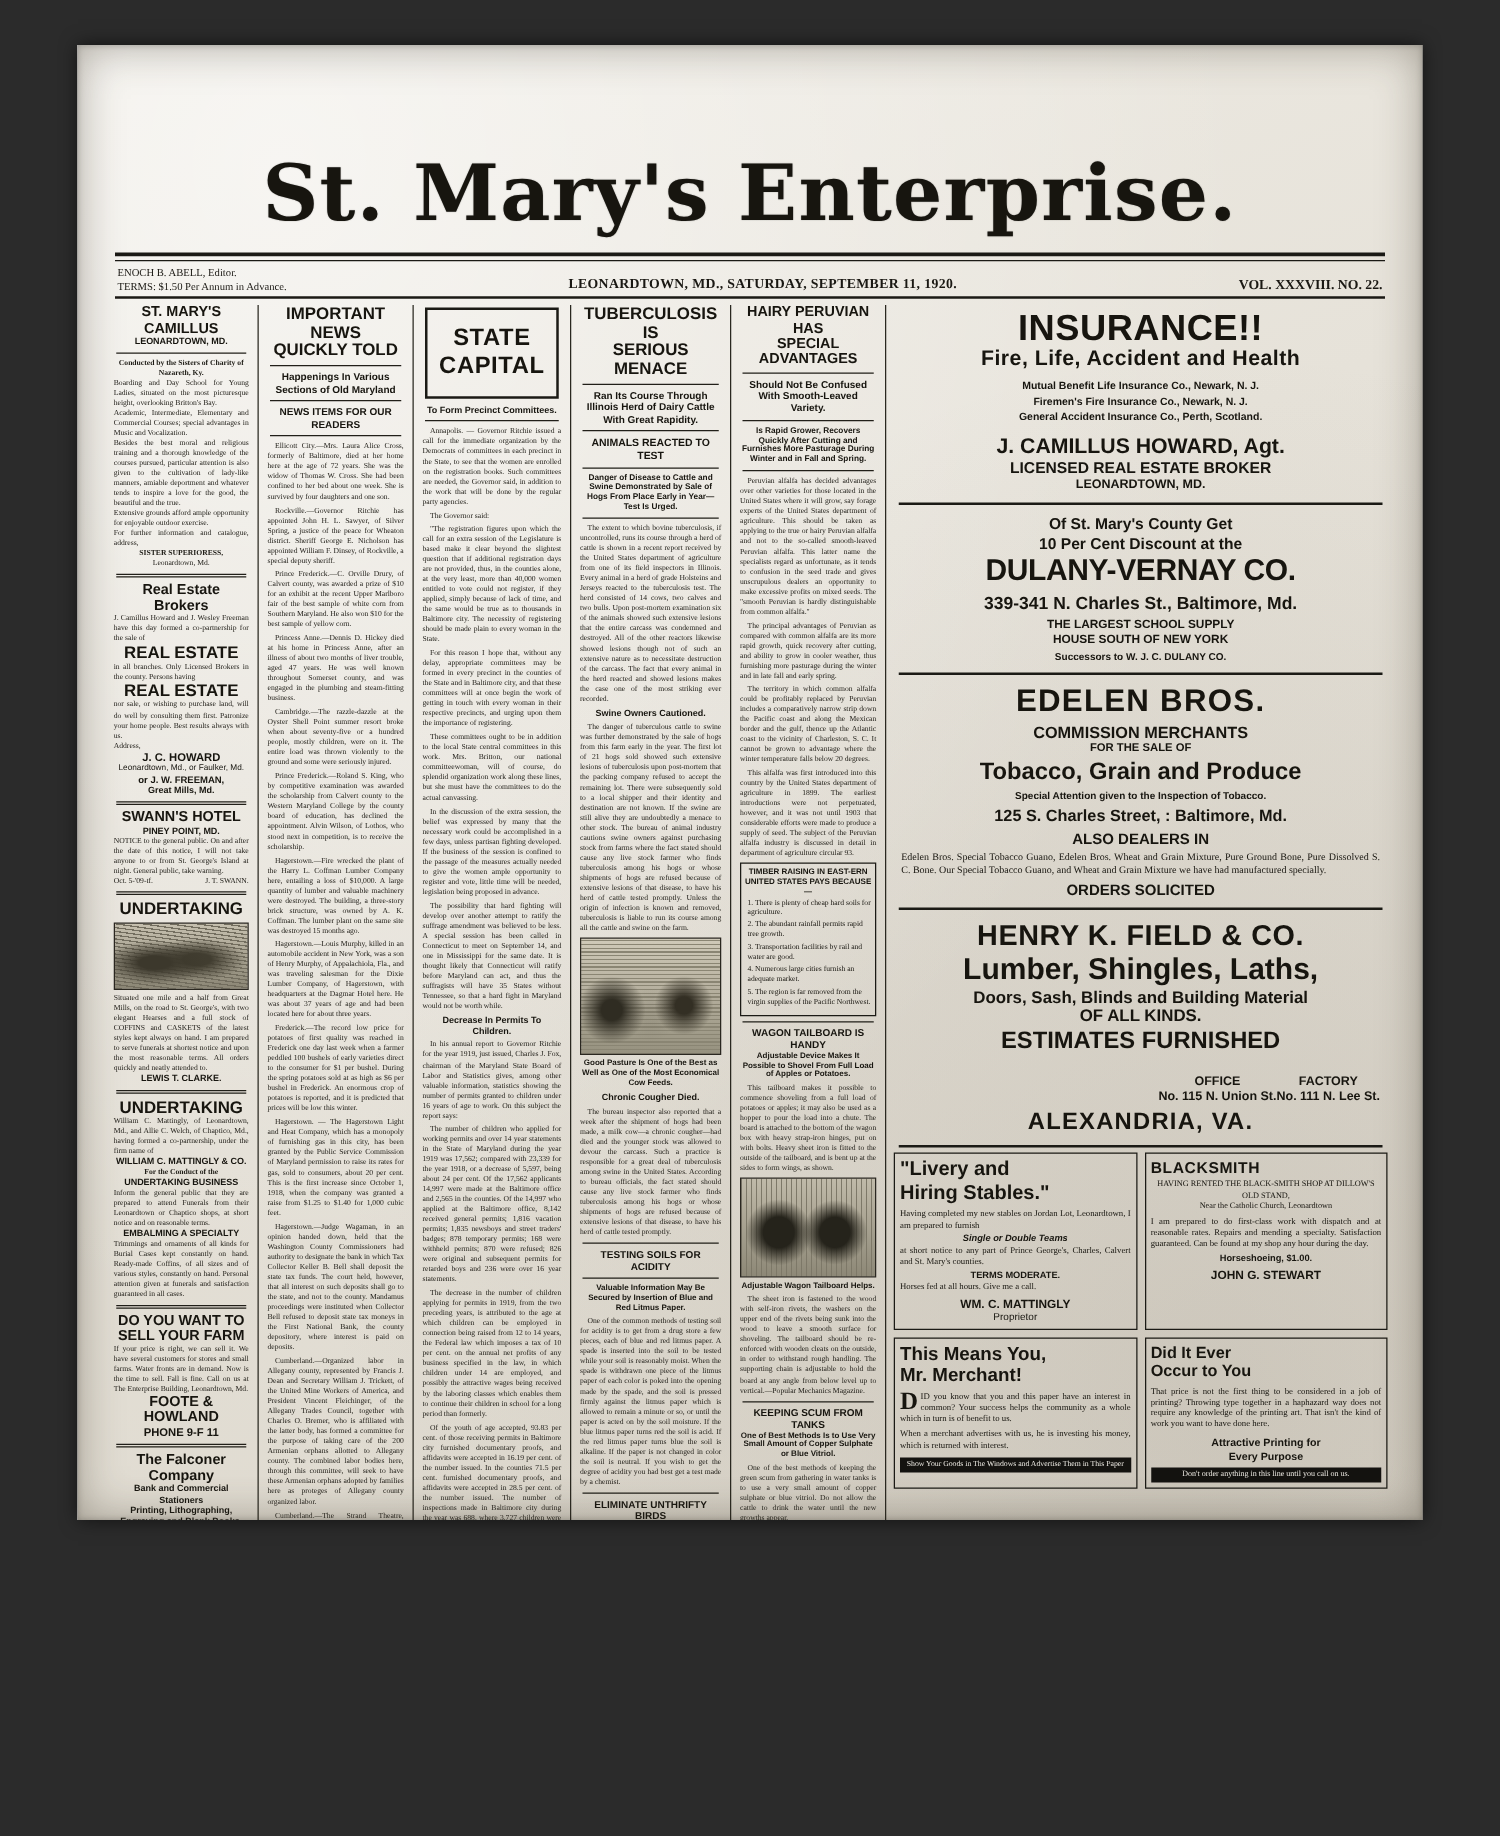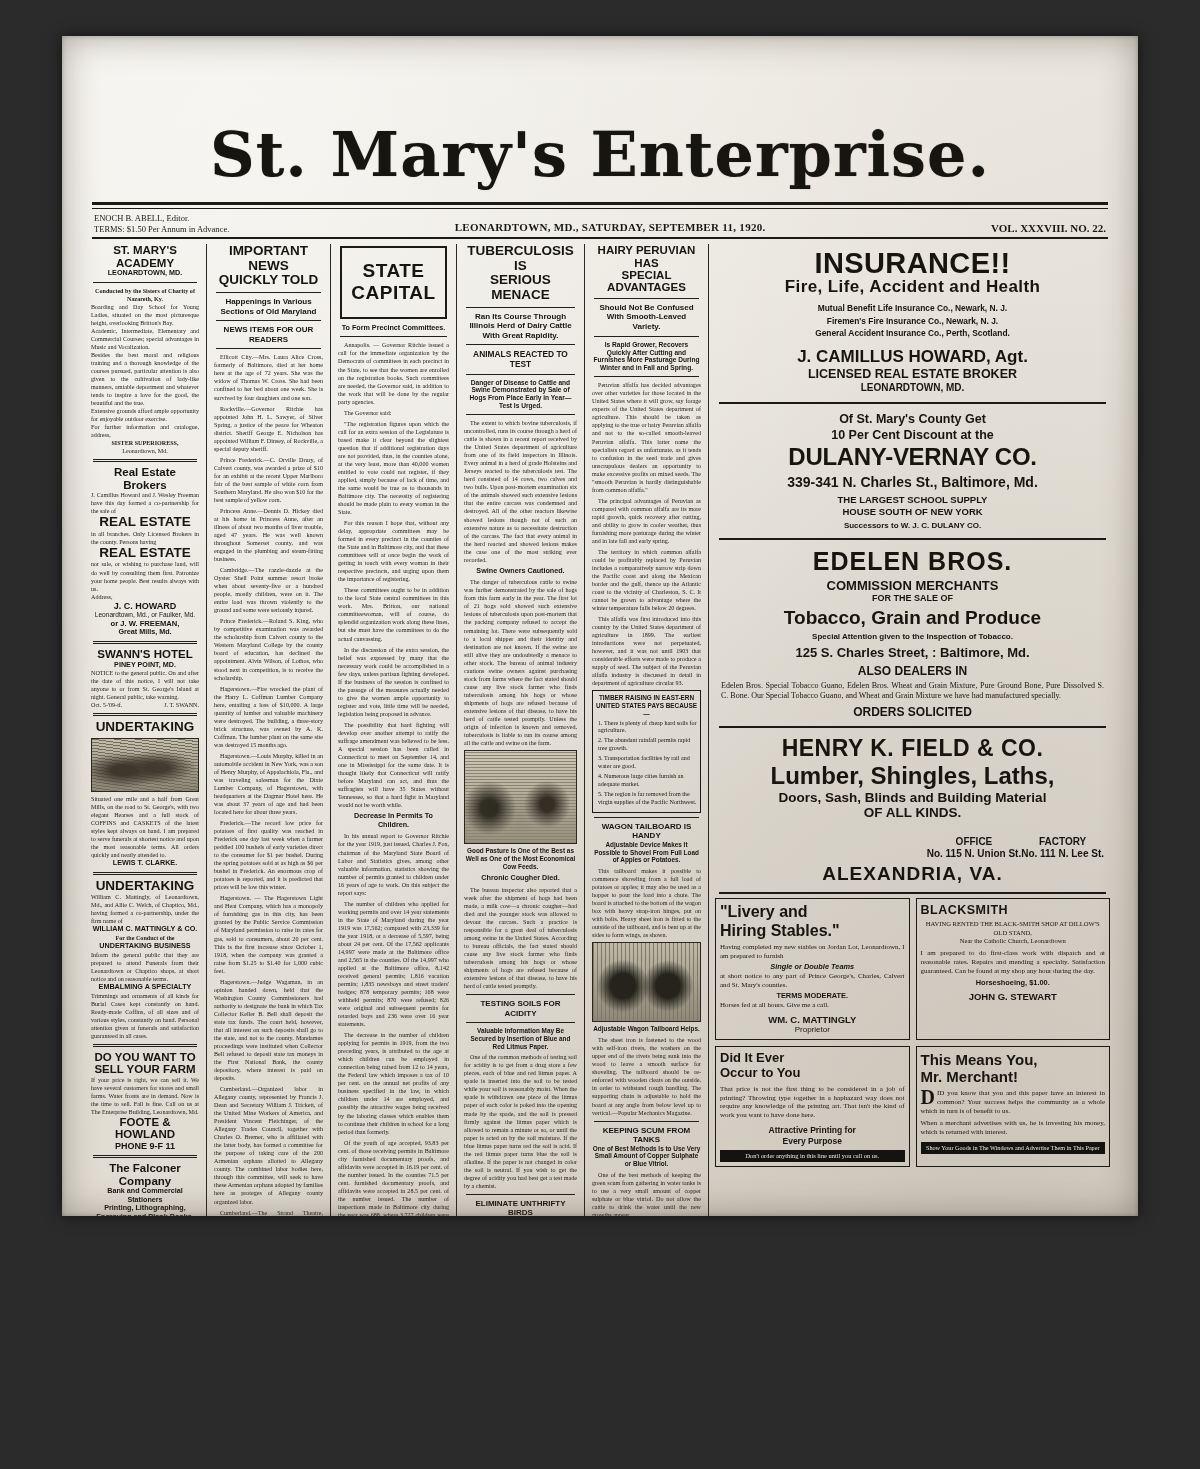--- a/index.html
+++ b/index.html
@@ -174,21 +174,21 @@
         <div>TERMS: $1.50 Per Annum in Advance.</div>
       </div>
       <div class="center">LEONARDTOWN, MD., SATURDAY, SEPTEMBER 11, 1920.</div>
       <div class="right">VOL. XXXVIII. NO. 22.</div>
     </div>
     <div class="rule-under"></div>
 
     <div class="cols">
 
       <div class="col c1">
-        <div class="hdr hdr-md">ST. MARY'S ACADEMY</div>
+        <div class="hdr hdr-md">ST. MARY'S CAMILLUS</div>
         <div class="small-cap">LEONARDTOWN, MD.</div>
         <div class="dline"></div>
         <div class="bodytxt ctr" style="text-align:center;font-weight:bold;">Conducted by the Sisters of Charity of Nazareth, Ky.</div>
         <div class="bodytxt" style="white-space:pre-line;">Boarding and Day School for Young Ladies, situated on the most picturesque height, overlooking Britton's Bay.
 Academic, Intermediate, Elementary and Commercial Courses; special advantages in Music and Vocalization.
 Besides the best moral and religious training and a thorough knowledge of the courses pursued, particular attention is also given to the cultivation of lady-like manners, amiable deportment and whatever tends to inspire a love for the good, the beautiful and the true.
 Extensive grounds afford ample opportunity for enjoyable outdoor exercise.
 For further information and catalogue, address,</div>
         <div class="bodytxt ctr" style="font-weight:bold;text-indent:0;">SISTER SUPERIORESS,</div>
         <div class="bodytxt ctr" style="text-indent:0;">Leonardtown, Md.</div>
@@ -424,20 +424,21 @@
           <div class="tiny" style="text-align:justify;font-size:8px;margin-top:2px;">Edelen Bros. Special Tobacco Guano, Edelen Bros. Wheat and Grain Mixture, Pure Ground Bone, Pure Dissolved S. C. Bone. Our Special Tobacco Guano, and Wheat and Grain Mixture we have had manufactured specially.</div>
           <div class="small-cap" style="font-size:12px;margin-top:4px;">ORDERS SOLICITED</div>
         </div>
         <div class="ad-rule"></div>
 
         <div class="ad">
           <div class="field">HENRY K. FIELD &amp; CO.</div>
           <div class="lumber">Lumber, Shingles, Laths,</div>
           <div class="edelen2" style="font-size:13.5px;">Doors, Sash, Blinds and Building Material</div>
           <div class="edelen2" style="font-size:13.5px;">OF ALL KINDS.</div>
+          <div class="lumber" style="font-size:19px;margin-top:2px;">ESTIMATES FURNISHED</div>
           <div style="display:flex;justify-content:flex-end;margin-top:16px;">
             <div>
               <div class="small-cap" style="font-size:10px;">OFFICE</div>
               <div class="small-cap" style="font-size:10px;">No. 115 N. Union St.</div>
             </div>
             <div>
               <div class="small-cap" style="font-size:10px;">FACTORY</div>
               <div class="small-cap" style="font-size:10px;">No. 111 N. Lee St.</div>
             </div>
           </div>
@@ -462,36 +463,36 @@
             <div class="tiny" style="font-size:6.6px;text-align:center;margin-top:3px;">HAVING RENTED THE BLACK-SMITH SHOP AT DILLOW'S OLD STAND,</div>
             <div class="tiny" style="font-size:6.6px;text-align:center;">Near the Catholic Church, Leonardtown</div>
             <div class="tiny" style="font-size:7px;text-align:justify;margin-top:3px;">I am prepared to do first-class work with dispatch and at reasonable rates. Repairs and mending a specialty. Satisfaction guaranteed. Can be found at my shop any hour during the day.</div>
             <div class="small-cap" style="font-size:7.4px;margin-top:3px;">Horseshoeing, $1.00.</div>
             <div class="small-cap" style="font-size:9.5px;margin-top:4px;">JOHN G. STEWART</div>
           </div>
         </div>
 
         <div class="two-up" style="margin-top:6px;">
           <div>
-            <div class="livery" style="font-size:13px;">Did It Ever</div>
-            <div class="livery" style="font-size:13px;">Occur to You</div>
-            <div class="tiny" style="font-size:7px;text-align:justify;margin-top:4px;">That price is not the first thing to be considered in a job of printing? Throwing type together in a haphazard way does not require any knowledge of the printing art. That isn't the kind of work you want to have done here.</div>
-            <div class="small-cap" style="font-size:8.5px;margin-top:5px;">Attractive Printing for</div>
-            <div class="small-cap" style="font-size:8.5px;">Every Purpose</div>
-            <div class="tiny blk" style="font-size:6.4px;text-align:center;padding:2px;margin-top:4px;">Don't order anything in this line until you call on us.</div>
-          </div>
-          <div>
             <div class="meanyou">This Means You,</div>
             <div class="meanyou">Mr. Merchant!</div>
             <div class="tiny" style="font-size:7px;text-align:justify;margin-top:4px;">
               <span class="dropcap">D</span><span>ID you know that you and this paper have an interest in common? Your success helps the community as a whole which in turn is of benefit to us.</span>
             </div>
             <div class="tiny" style="font-size:7px;text-align:justify;margin-top:3px;">When a merchant advertises with us, he is investing his money, which is returned with interest.</div>
             <div class="tiny blk" style="font-size:6.2px;text-align:center;padding:2px;margin-top:5px;">Show Your Goods in The Windows and Advertise Them in This Paper</div>
           </div>
+          <div>
+            <div class="livery" style="font-size:13px;">Did It Ever</div>
+            <div class="livery" style="font-size:13px;">Occur to You</div>
+            <div class="tiny" style="font-size:7px;text-align:justify;margin-top:4px;">That price is not the first thing to be considered in a job of printing? Throwing type together in a haphazard way does not require any knowledge of the printing art. That isn't the kind of work you want to have done here.</div>
+            <div class="small-cap" style="font-size:8.5px;margin-top:5px;">Attractive Printing for</div>
+            <div class="small-cap" style="font-size:8.5px;">Every Purpose</div>
+            <div class="tiny blk" style="font-size:6.4px;text-align:center;padding:2px;margin-top:4px;">Don't order anything in this line until you call on us.</div>
+          </div>
         </div>
 
       </div>
 
     </div>
   </div>
   <div class="edge"></div>
 </div>
 
 </body></html>

